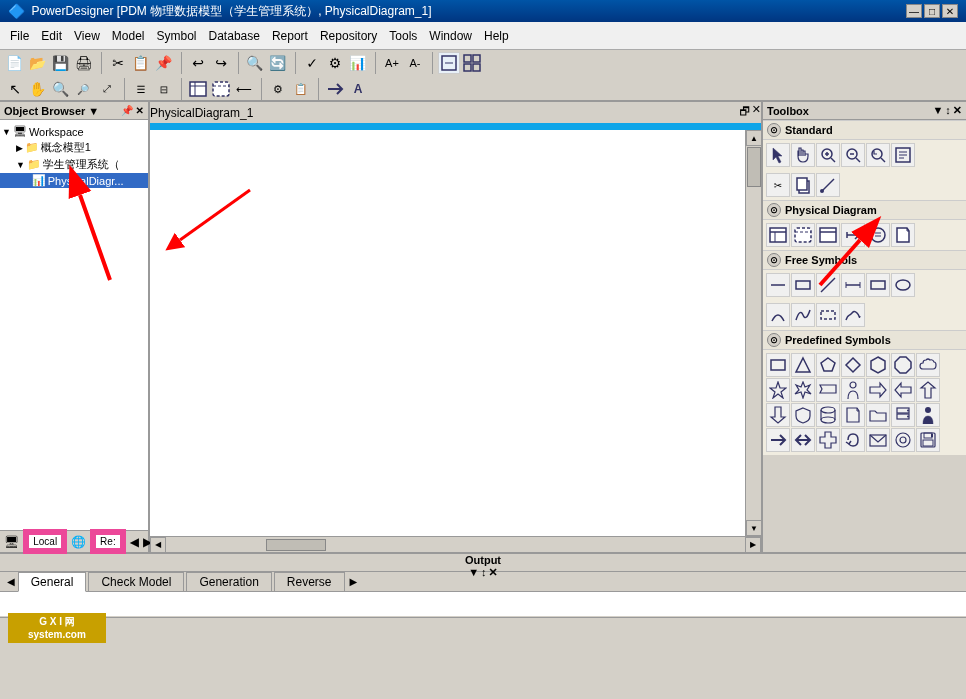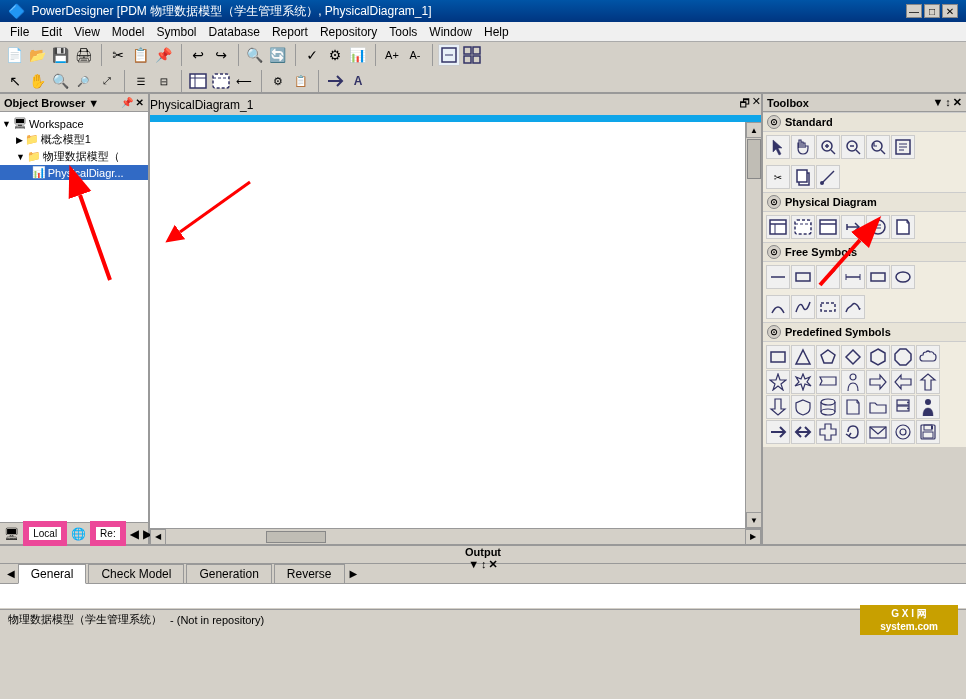--- a/index.html
+++ b/index.html
@@ -6,21 +6,21 @@
     body { font-family: 'Microsoft YaHei', Arial, sans-serif; font-size: 12px; background: #d4d0c8; width: 966px; height: 699px; overflow: hidden; }
     
     
     #title-bar { background: linear-gradient(to bottom, #0054a6, #003580); color: white; height: 22px; display: flex; align-items: center; justify-content: space-between; padding: 0 8px; font-size: 12px; }
     #title-bar .title-text { display: flex; align-items: center; gap: 6px; }
     #title-bar .title-icon { font-size: 14px; }
     #title-controls { display: flex; gap: 2px; }
     #title-controls span { width: 16px; height: 14px; background: #d4d0c8; border: 1px solid #888; display: flex; align-items: center; justify-content: center; font-size: 10px; color: #000; cursor: pointer; }
     
     
-    #menu-bar { background: #f0f0f0; height: 20px; display: flex; align-items: center; padding: 0 4px; border-bottom: 1px solid #aaa; }
+    #menu-bar { background: #f0f0f0; height: 28px; display: flex; align-items: center; padding: 0 4px; border-bottom: 1px solid #aaa; }
     #menu-bar span { padding: 0 6px; cursor: pointer; font-size: 12px; }
     
     
     #toolbar { background: #d4d0c8; height: 52px; border-bottom: 2px solid #999; display: flex; flex-direction: column; }
     #toolbar-row1, #toolbar-row2 { display: flex; align-items: center; height: 26px; padding: 2px 4px; gap: 1px; }
     .tb-btn { width: 22px; height: 22px; background: #d4d0c8; border: 1px solid transparent; display: flex; align-items: center; justify-content: center; cursor: pointer; font-size: 14px; }
     .tb-sep { width: 6px; height: 22px; border-right: 1px solid #999; margin-right: 4px; }
     
     
     #main-area { display: flex; height: calc(699px - 22px - 20px - 52px - 25px - 40px - 20px); }
@@ -196,21 +196,21 @@
         <span>Workspace</span>
       </div>
       <div class="tree-item tree-indent1">
         <span style="font-size:9px;">▶</span>
         <span>📁</span>
         <span>概念模型1</span>
       </div>
       <div class="tree-item tree-indent1">
         <span style="font-size:9px;">▼</span>
         <span>📁</span>
-        <span>物理数据模型（</span>
+        <span>学生管理系统（</span>
       </div>
       <div class="tree-item tree-indent2 selected" style="background:#316ac5; color:white;">
         <span>📊</span>
         <span>PhysicalDiagr...</span>
       </div>
     </div>
     <div id="ob-footer">
       <span>🖥</span>
       <span class="footer-tab">Local</span>
       <span>🌐</span>
@@ -629,24 +629,20 @@
     <div class="output-tab active">General</div>
     <div class="output-tab">Check Model</div>
     <div class="output-tab">Generation</div>
     <div class="output-tab">Reverse</div>
     <span style="font-size:10px;padding:0 3px;cursor:pointer;">▶</span>
   </div>
   <div id="output-content"></div>
 </div>
 
 <div id="status-bar">
-  <div id="status-left">
-    <span>物理数据模型（学生管理系统）</span>
-    <span> - (Not in repository)</span>
-  </div>
   <div id="status-right">
     <div style="background:#c8a000;color:white;font-size:10px;padding:2px 20px;font-weight:bold;text-align:center;line-height:1.3;">
       <div>G X I 网</div>
       <div>system.com</div>
     </div>
   </div>
 </div>
 
 <svg style="position:fixed; left:0; top:0; width:966px; height:699px; pointer-events:none; z-index:100;">
 

